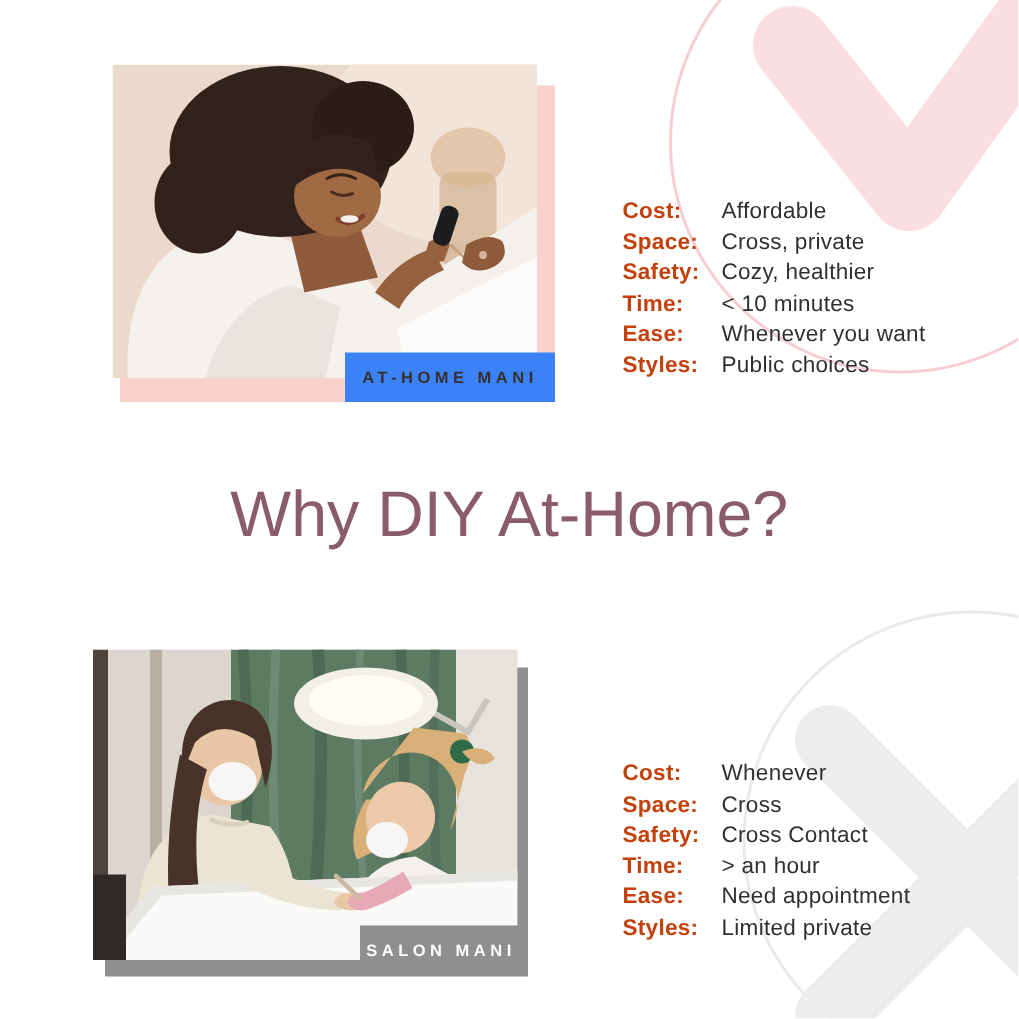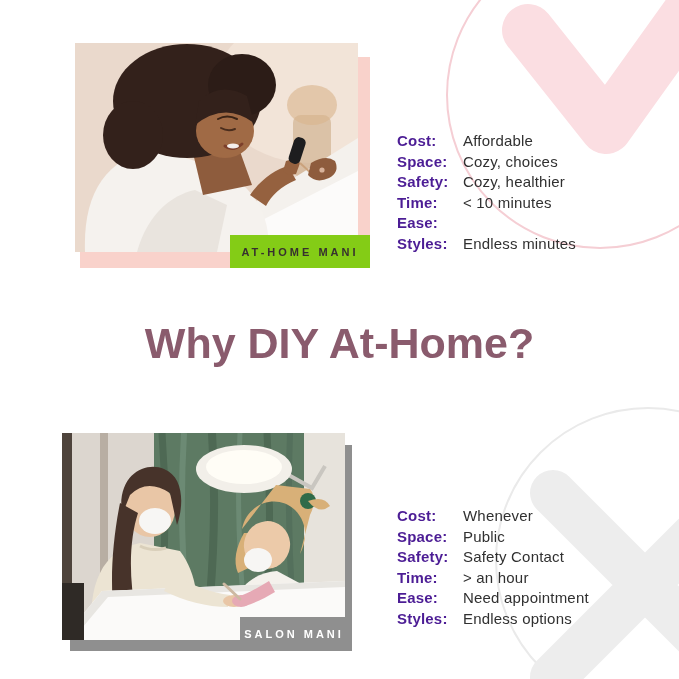--- a/index.html
+++ b/index.html
@@ -11,34 +11,34 @@
   .offset-rect{position:absolute;z-index:0;}
   .offset-pink{left:80px;top:57px;width:290px;height:211px;background:#f9d2cb;}
   .offset-gray{left:70px;top:445px;width:282px;height:206px;background:#8f8f8f;}
   .photo{position:absolute;z-index:2;}
   .photo-home{left:75px;top:43px;width:283px;height:209px;}
   .photo-salon{left:62px;top:433px;width:283px;height:207px;}
   .badge{
     position:absolute;z-index:3;display:flex;align-items:center;justify-content:center;
     font-size:11px;font-weight:700;letter-spacing:3px;white-space:nowrap;
   }
-  .badge-home{left:230px;top:235px;width:140px;height:33px;background:#84cc16;color:#37302f;}
+  .badge-home{left:230px;top:235px;width:140px;height:33px;background:#3b82f6;color:#37302f;}
   .badge-salon{left:240px;top:617px;width:108px;height:33px;background:#8f8f8f;color:#ffffff;}
   
   .info-list{position:absolute;left:397px;z-index:2;}
   .list-home{top:133px;}
   .list-salon{top:508px;}
   .info-row{display:flex;margin:0 0 5.5px 0;font-size:15px;line-height:15px;}
-  .info-label{width:66px;flex-shrink:0;font-weight:700;color:#4c1d95;letter-spacing:0.2px;}
+  .info-label{width:66px;flex-shrink:0;font-weight:700;color:#c2410c;letter-spacing:0.2px;margin-left:18px;}
   .info-value{font-weight:400;color:#303030;letter-spacing:0.2px;white-space:nowrap;text-align:right;}
   
   .heading{
     position:absolute;left:0;top:319px;width:100%;z-index:2;
     text-align:center;padding-left:0;box-sizing:border-box;
-    font-size:43px;font-weight:700;letter-spacing:0px;color:#8a5b6d;
+    font-size:43px;font-weight:400;letter-spacing:0px;color:#8a5b6d;
   }
 </style>
 </head>
 <body>
 
 <div class="canvas">
 
   <svg class="decor" width="679" height="679" viewBox="0 0 679 679">
     <circle cx="600" cy="95" r="153" fill="none" stroke="#f5ced4" stroke-width="2"></circle>
     <path d="M528 30 L606 128 L722 -34" fill="none" stroke="#fbdee2" stroke-width="52" stroke-linecap="round" stroke-linejoin="round"></path>
@@ -77,36 +77,37 @@
     <span>AT-HOME MANI</span>
   </div>
 
   <div class="info-list list-home">
     <div class="info-row">
         <span class="info-label">Cost:</span>
         <span class="info-value">Affordable</span>
       </div>
     <div class="info-row">
         <span class="info-label">Space:</span>
-        <span class="info-value">Cozy, choices</span>
+        <span class="info-value">Cross, private</span>
       </div>
     <div class="info-row">
         <span class="info-label">Safety:</span>
         <span class="info-value">Cozy, healthier</span>
       </div>
     <div class="info-row">
         <span class="info-label">Time:</span>
         <span class="info-value">&lt; 10 minutes</span>
       </div>
     <div class="info-row">
         <span class="info-label">Ease:</span>
+        <span class="info-value">Whenever you want</span>
       </div>
     <div class="info-row">
         <span class="info-label">Styles:</span>
-        <span class="info-value">Endless minutes</span>
+        <span class="info-value">Public choices</span>
       </div>
   </div>
 
   <div class="heading">Why DIY At-Home?</div>
 
   <div class="offset-rect offset-gray"></div>
   <svg class="photo photo-salon" width="283" height="207" viewBox="0 0 283 207">
     <rect width="283" height="207" fill="#dcd6cf"></rect>
     <rect x="0" y="0" width="10" height="207" fill="#4e443c"></rect>
     <rect x="38" y="0" width="8" height="150" fill="#b8aea3"></rect>
@@ -147,33 +148,33 @@
     <span>SALON MANI</span>
   </div>
 
   <div class="info-list list-salon">
     <div class="info-row">
         <span class="info-label">Cost:</span>
         <span class="info-value">Whenever</span>
       </div>
     <div class="info-row">
         <span class="info-label">Space:</span>
-        <span class="info-value">Public</span>
+        <span class="info-value">Cross</span>
       </div>
     <div class="info-row">
         <span class="info-label">Safety:</span>
-        <span class="info-value">Safety Contact</span>
+        <span class="info-value">Cross Contact</span>
       </div>
     <div class="info-row">
         <span class="info-label">Time:</span>
         <span class="info-value">&gt; an hour</span>
       </div>
     <div class="info-row">
         <span class="info-label">Ease:</span>
         <span class="info-value">Need appointment</span>
       </div>
     <div class="info-row">
         <span class="info-label">Styles:</span>
-        <span class="info-value">Endless options</span>
+        <span class="info-value">Limited private</span>
       </div>
   </div>
 
 </div>
 
 </body></html>

